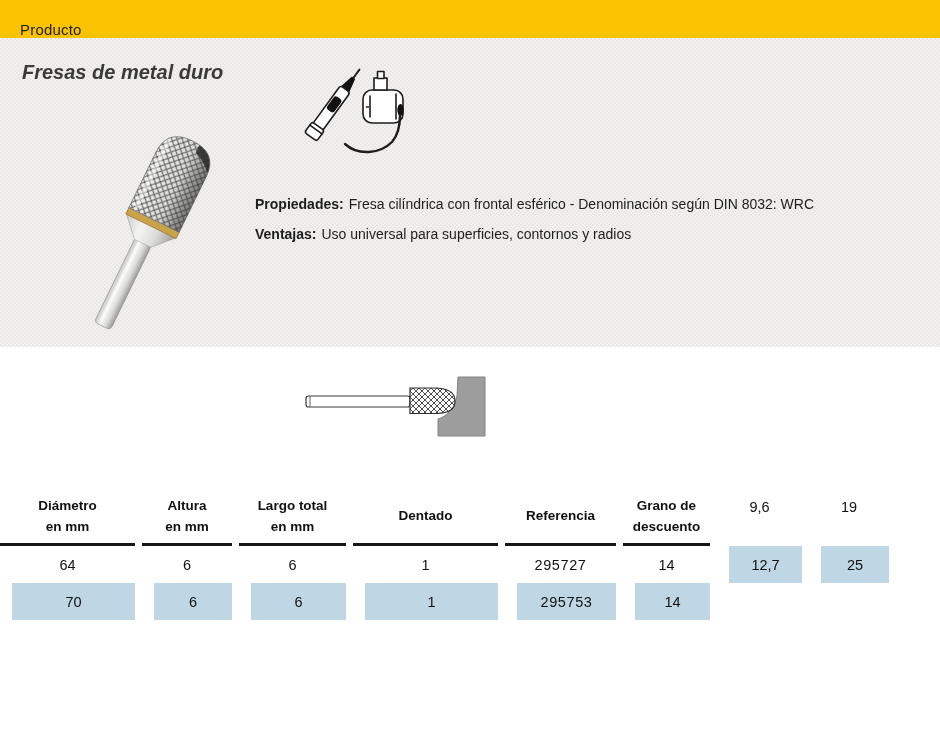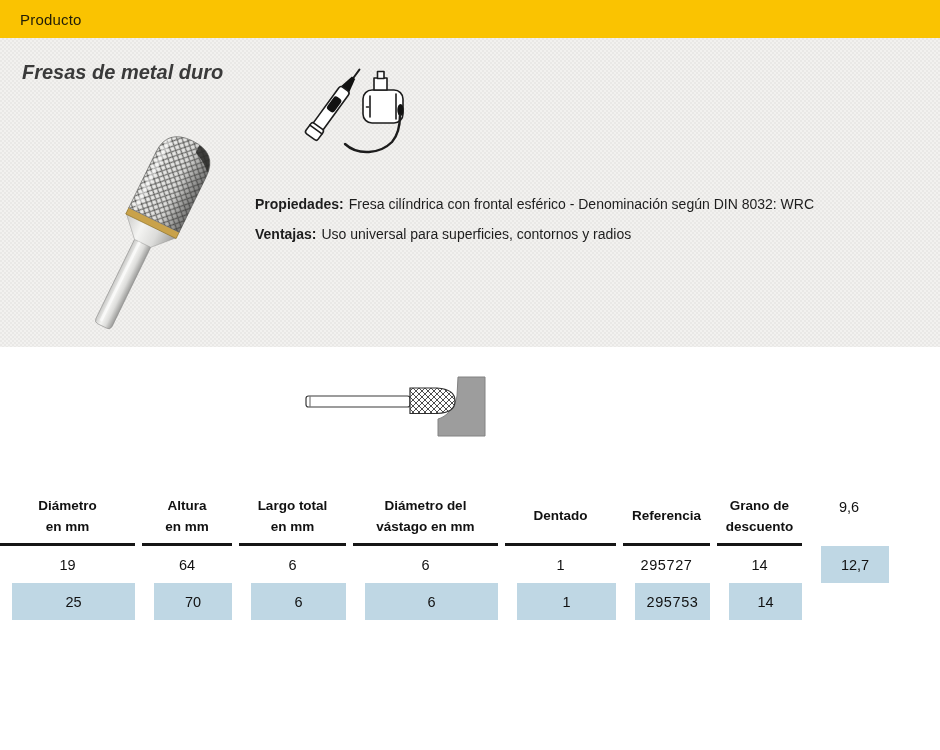--- a/index.html
+++ b/index.html
@@ -8,21 +8,21 @@
     position:relative; width:940px; height:750px; overflow:hidden;
     background:#ffffff;
     font-family:"Liberation Sans", sans-serif;
     color:#1d1d1d;
   }
 
   
   .topbar {
     position:absolute; left:0; top:0; width:940px; height:38px;
     background:#FAC301;
-    display:flex; align-items:center;
+    display:flex; align-items:flex-end;
     padding-left:20px;
   }
   .topbar-label { font-size:15px; font-weight:500; color:#201d08; letter-spacing:.2px; }
 
   
   .hero {
     position:absolute; left:0; top:38px; width:940px; height:309px;
     background-color:#f2f1ef;
     background-image:
       linear-gradient(45deg,#e9e8e6 25%,transparent 25%,transparent 75%,#e9e8e6 75%),
@@ -181,24 +181,20 @@
   </div>
   <div class="th">
     <div>Altura</div>
     <div>en mm</div>
   </div>
   <div class="th">
     <div>Largo total</div>
     <div>en mm</div>
   </div>
   <div class="th">
-    <div>Diámetro del</div>
-    <div>vástago en mm</div>
-  </div>
-  <div class="th">
     <div>Dentado</div>
     <div></div>
   </div>
   <div class="th">
     <div>Referencia</div>
     <div></div>
   </div>
   <div class="th">
     <div>Grano de</div>
     <div>descuento</div>

